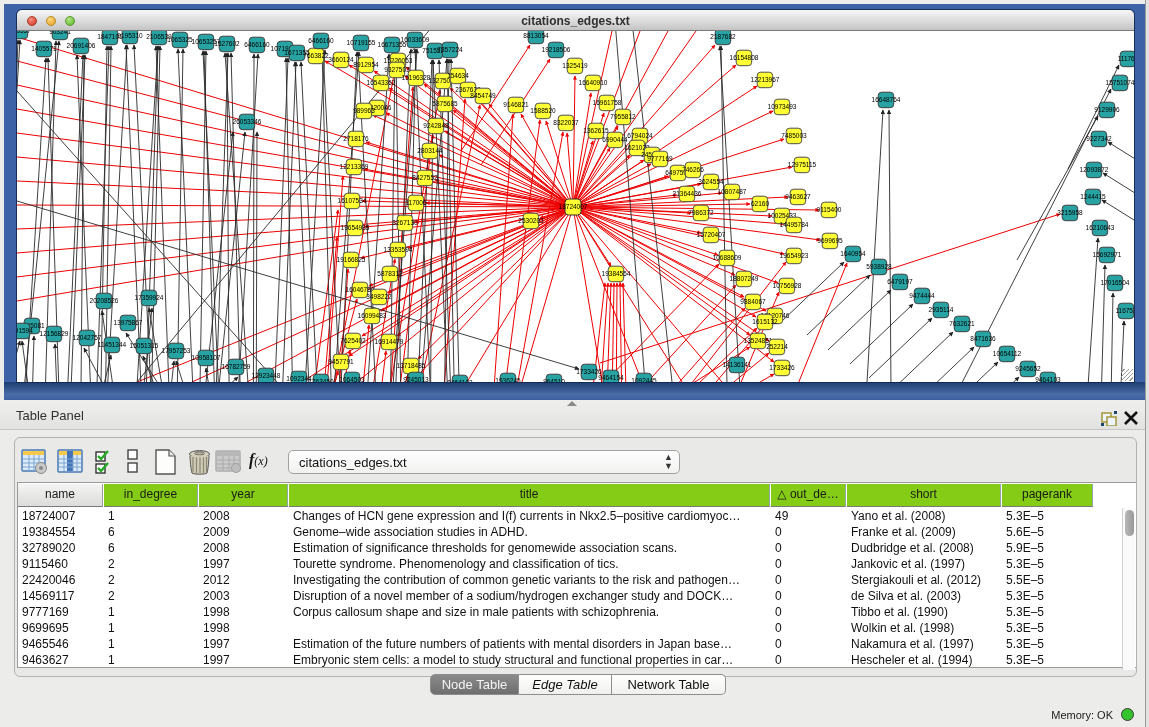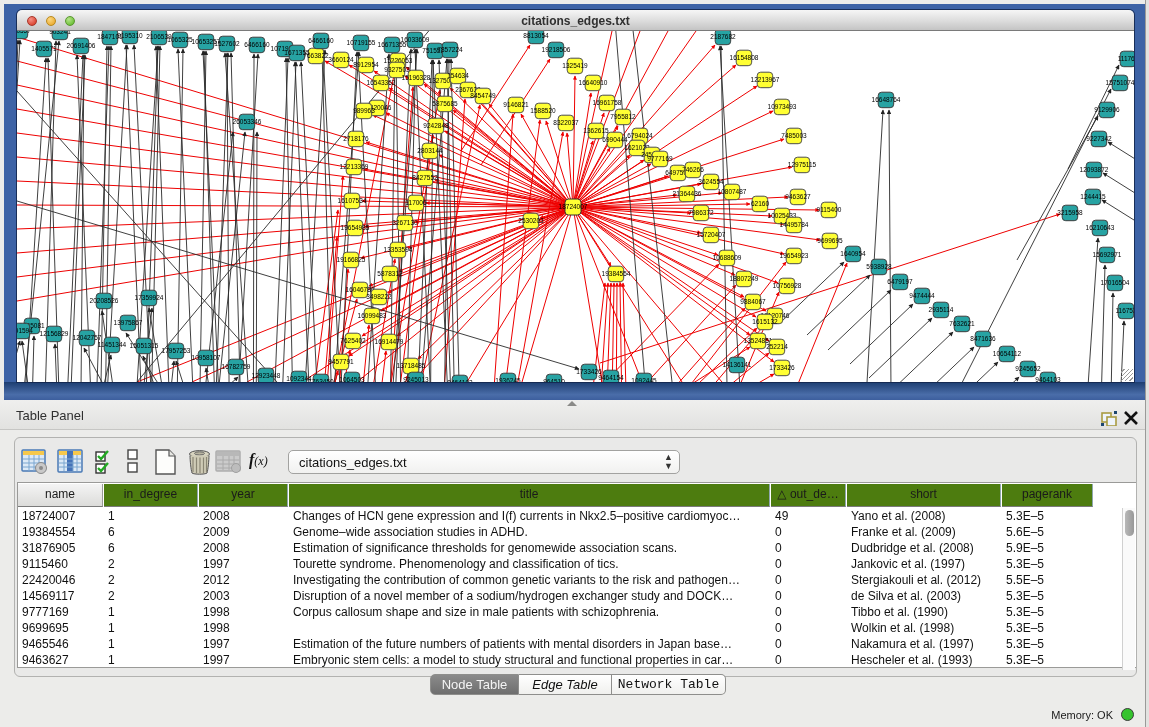--- a/index.html
+++ b/index.html
@@ -31,35 +31,35 @@
   background:linear-gradient(#fff,#f1f1f0); border:1px solid #a2a2a0; border-radius:5px;
   font-size:13px; color:#111; padding:4px 0 0 10px; }
 #combo .arr { position:absolute; right:6px; top:2px; font-size:9px; color:#333;
   line-height:9px; text-align:center; }
 #tbl { position:absolute; left:2px; top:44px; width:1119px; height:186px;
   background:#fff; border:1px solid #9a9a98; border-width:1px 0 1px 1px; }
 .th { position:absolute; top:1px; height:23px; font-size:12px; color:#1a1a1a;
   text-align:center; padding-top:3px; border-right:1px solid #8fa6ad;
   border-bottom:1px solid #7a7a7a; }
 .hg { background:linear-gradient(#f4f4f4,#dcdcda); border-right-color:#9a9a98; }
-.hb { background:#4d7c0f; }
+.hb { background:#84cc16; }
 .tr { position:absolute; left:0; width:1076px; height:16px; }
 .td { position:absolute; top:0; height:16px; font-size:12px; color:#111;
   padding:1px 0 0 4px; white-space:nowrap; overflow:hidden; }
 #sb { position:absolute; left:1104px; top:25px; width:13px; height:162px;
   background:#fafafa; border-left:1px solid #d0d0d0; }
 #sb .thumb { position:absolute; left:1.5px; top:2px; width:9px; height:26px;
   background:linear-gradient(90deg,#b8b8b8,#989898); border-radius:5px; }
 #tabs { position:absolute; left:430px; top:674px; height:15px; display:flex;
   font-size:13px; }
 #tabs div { height:21px; line-height:20px; text-align:center; border:1px solid #8e8e8c;
   border-left-width:0; background:linear-gradient(#fff,#f0f0ee); color:#111; }
 #tabs div:nth-child(1) { width:89px; }
 #tabs div:nth-child(2) { width:93px;font-style:italic; }
-#tabs div:nth-child(3) { width:114px;font-family:Liberation Mono, monospace; }
+#tabs div:nth-child(3) { width:114px; }
 #tabs div:first-child { border-left-width:1px; border-radius:5px 0 0 5px;
   background:linear-gradient(#8b8b8b,#6e6e6e); color:#f4f4f4; }
 #tabs div:last-child { border-radius:0 5px 5px 0; }
 #mem { position:absolute; left:1013px; top:709px; width:100px; text-align:right; font-size:11px; color:#1a1a1a; }
 #memdot { position:absolute; left:1121px; top:708px; width:13px; height:13px;
   border-radius:50%; background:#35c42e; border:1px solid #3a3a3a; }
 .icon { position:absolute; top:11px; }
 </style></head><body>
 <div id="desktop">
   <div id="deskshade"></div>
@@ -705,21 +705,21 @@
       <div class="tr" style="top:41px">
         <div class="td" style="left:0px;width:78px">19384554</div>
         <div class="td" style="left:86px;width:87px">6</div>
         <div class="td" style="left:181px;width:82px">2009</div>
         <div class="td" style="left:271px;width:474px">Genome–wide association studies in ADHD.</div>
         <div class="td" style="left:753px;width:68px">0</div>
         <div class="td" style="left:829px;width:147px">Franke et al. (2009)</div>
         <div class="td" style="left:984px;width:84px">5.6E–5</div>
       </div>
       <div class="tr" style="top:57px">
-        <div class="td" style="left:0px;width:78px">31876905</div>
+        <div class="td" style="left:0px;width:78px">32789020</div>
         <div class="td" style="left:86px;width:87px">6</div>
         <div class="td" style="left:181px;width:82px">2008</div>
         <div class="td" style="left:271px;width:474px">Estimation of significance thresholds for genomewide association scans.</div>
         <div class="td" style="left:753px;width:68px">0</div>
         <div class="td" style="left:829px;width:147px">Dudbridge et al. (2008)</div>
         <div class="td" style="left:984px;width:84px">5.9E–5</div>
       </div>
       <div class="tr" style="top:73px">
         <div class="td" style="left:0px;width:78px">9115460</div>
         <div class="td" style="left:86px;width:87px">2</div>
@@ -772,21 +772,21 @@
         <div class="td" style="left:753px;width:68px">0</div>
         <div class="td" style="left:829px;width:147px">Nakamura et al. (1997)</div>
         <div class="td" style="left:984px;width:84px">5.3E–5</div>
       </div>
       <div class="tr" style="top:169px">
         <div class="td" style="left:0px;width:78px">9463627</div>
         <div class="td" style="left:86px;width:87px">1</div>
         <div class="td" style="left:181px;width:82px">1997</div>
         <div class="td" style="left:271px;width:474px">Embryonic stem cells: a model to study structural and functional properties in car…</div>
         <div class="td" style="left:753px;width:68px">0</div>
-        <div class="td" style="left:829px;width:147px">Hescheler et al. (1993)</div>
+        <div class="td" style="left:829px;width:147px">Hescheler et al. (1994)</div>
         <div class="td" style="left:984px;width:84px">5.3E–5</div>
       </div>
     <div id="sb">
         <div class="thumb"></div>
       </div>
   </div>
 </div>
 <div id="tabs">
     <div>Node Table</div>
     <div>Edge Table</div>

